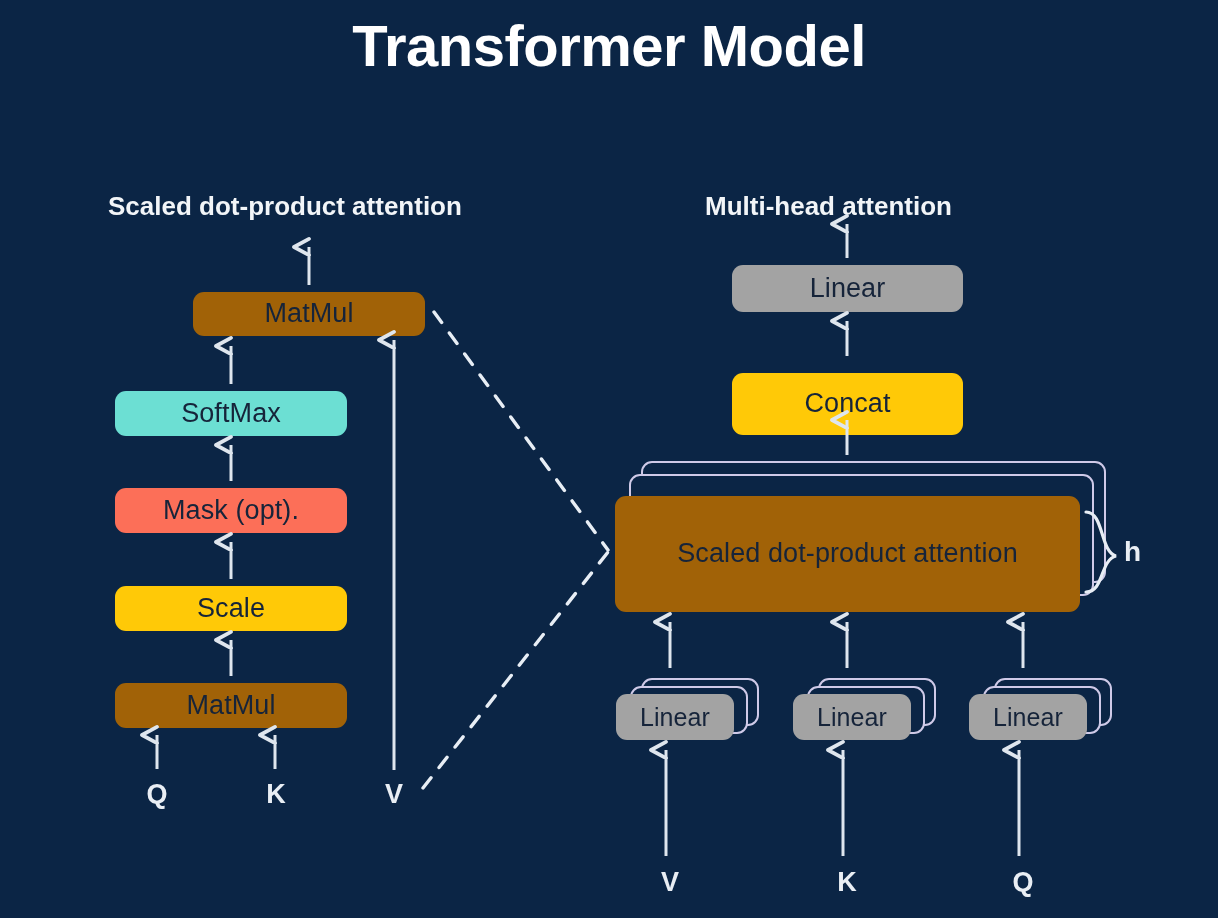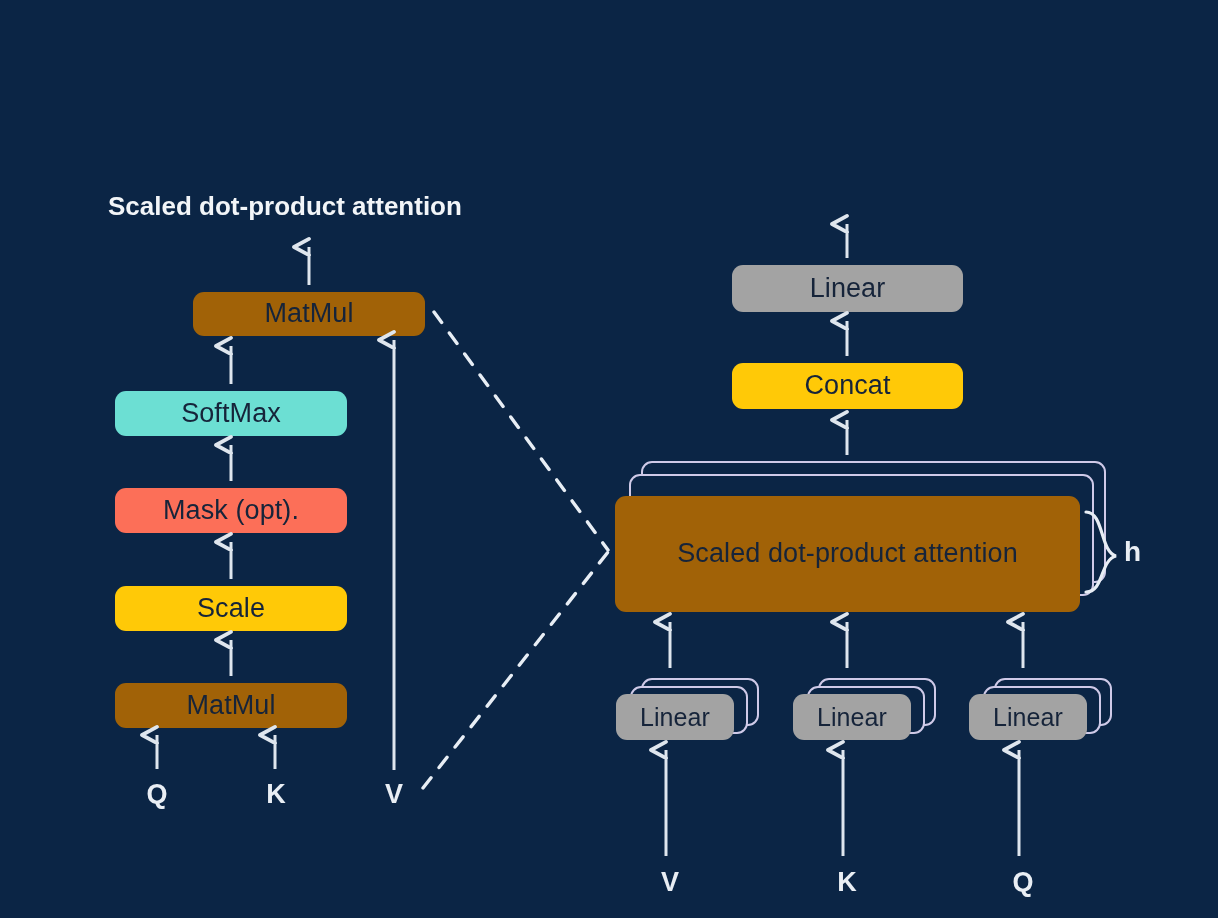--- a/index.html
+++ b/index.html
@@ -83,40 +83,42 @@
     font-weight:bold;
     white-space:nowrap;
     z-index:7;
   }
 </style>
 </head>
 <body>
 
 <div id="stage">
 
+  <div class="title">Transformer Model</div>
 
   <div class="caption" style="left:108px;top:191px;">Scaled dot-product attention</div>
+  <div class="caption" style="left:705px;top:191px;">Multi-head attention</div>
 
   <div class="node purple" style="left:193px;top:292px;width:232px;height:44px;">MatMul</div>
 
   <div class="node teal" style="left:115px;top:391px;width:232px;height:45px;">SoftMax</div>
 
   <div class="node salmon" style="left:115px;top:488px;width:232px;height:45px;">Mask (opt).</div>
 
   <div class="node yellow" style="left:115px;top:586px;width:232px;height:45px;">Scale</div>
 
   <div class="node purple" style="left:115px;top:683px;width:232px;height:45px;">MatMul</div>
 
   <div class="iolabel" style="left:137px;top:779px;width:40px;">Q</div>
   <div class="iolabel" style="left:256px;top:779px;width:40px;">K</div>
   <div class="iolabel" style="left:374px;top:779px;width:40px;">V</div>
 
   <div class="node lavender" style="left:732px;top:265px;width:231px;height:47px;">Linear</div>
 
-  <div class="node yellow" style="left:732px;top:363px;width:231px;height:46px;">Concat</div>
+  <div class="node yellow" style="left:732px;top:373px;width:231px;height:62px;">Concat</div>
 
   <div class="stackghost g2" style="left:641px;top:461px;width:465px;height:122px;"></div>
   <div class="stackghost" style="left:629px;top:474px;width:465px;height:122px;"></div>
   <div class="node purple" style="left:615px;top:496px;width:465px;height:116px;padding:0 44px;">Scaled dot-product attention</div>
 
   <div class="hlabel" style="left:1124px;top:536px;">h</div>
 
   <div class="stackghost g2" style="left:641px;top:678px;width:118px;height:48px;"></div>
   <div class="stackghost" style="left:630px;top:686px;width:118px;height:48px;"></div>
   <div class="node lavender" style="left:616px;top:694px;width:118px;height:46px;font-size:25px;">Linear</div>

